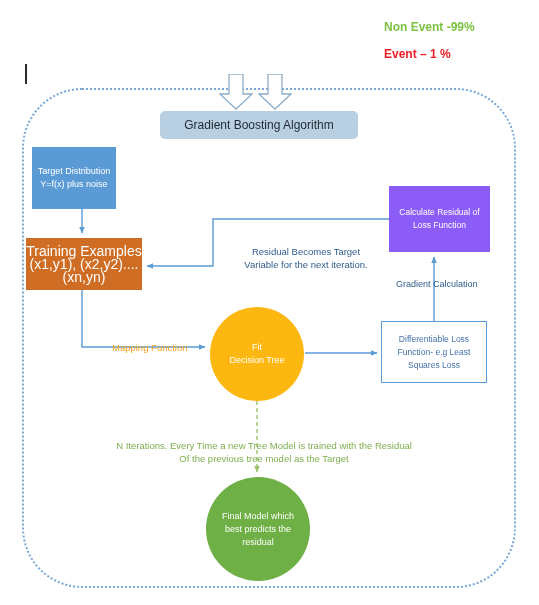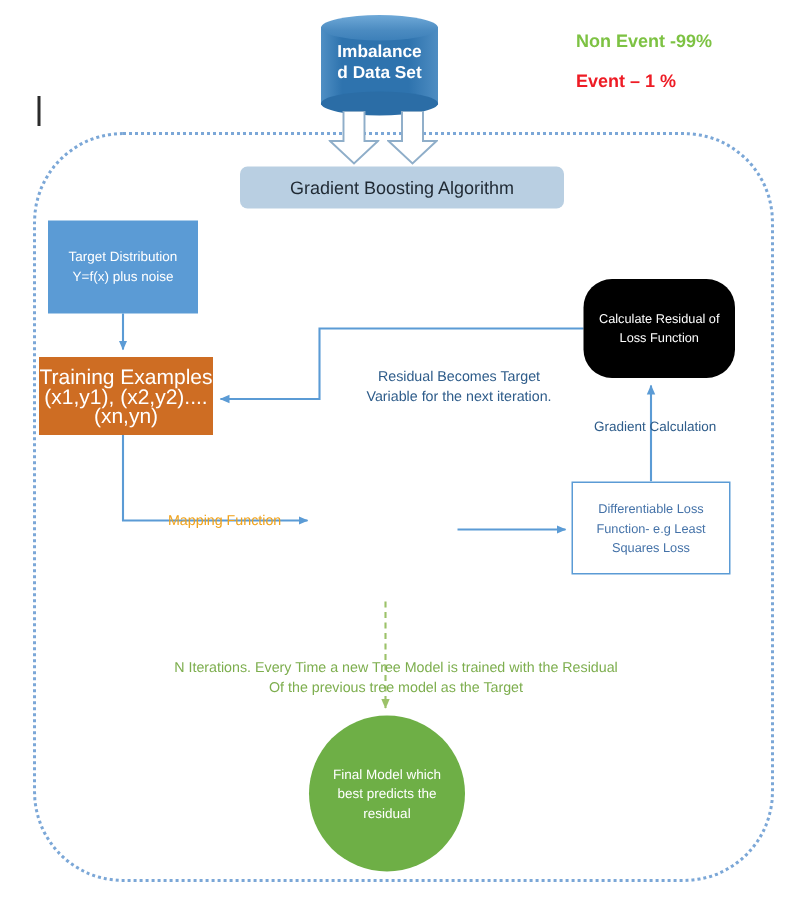--- a/index.html
+++ b/index.html
@@ -94,21 +94,21 @@
     left: 384px; top: 47px;
     color: #EE1C25;
     font-size: 12px;
     font-weight: bold;
     white-space: nowrap;
   }
 
   
   #gba-box {
     left: 160px; top: 111px;
-    width: 216px; height: 28px;
+    width: 198px; height: 28px;
     background: #B9CFE2;
     border-radius: 5px;
     display: flex;
     align-items: center;
     justify-content: center;
     color: #1F2933;
     font-size: 12px;
   }
 
   
@@ -116,36 +116,35 @@
     display: flex;
     align-items: center;
     justify-content: center;
     text-align: center;
     box-sizing: border-box;
     color: #ffffff;
     line-height: 13px;
   }
   #target-dist {
     left: 32px; top: 147px;
-    width: 100px; height: 62px;
+    width: 84px; height: 62px;
     background: #5B9BD5;
     font-size: 9px;
   }
   #training-ex {
     left: 26px; top: 238px;
     width: 116px; height: 52px;
     background: #CE6D23;
     font-size: 14px;
   }
   #calc-residual {
     left: 389px; top: 186px;
     width: 101px; height: 66px;
-    background: #000000;
+    background: #8b5cf6;
     font-size: 8.5px;
-    border-radius: 19px;
   }
   #diff-loss {
     left: 381px; top: 321px;
     width: 106px; height: 62px;
     background: #FFFFFF;
     border: 1px solid #5B9BD5;
     color: #4472A8;
     font-size: 8.5px;
   }
   .circle-node {
@@ -213,27 +212,20 @@
 </style>
 </head>
 <body>
 
 <div id="canvas">
 
   <div class="abs" id="outer-container"></div>
 
   <div class="abs" id="text-cursor"></div>
 
-  <div class="abs" id="cylinder">
-    <div id="cyl-body"></div>
-    <div id="cyl-bottom"></div>
-    <div id="cyl-top"></div>
-    <div id="cyl-label" style="white-space: pre-line;">Imbalance
-d Data Set</div>
-  </div>
 
   <div class="abs block-arrow" style="left:219px; top:74px;">
     <svg width="34" height="36" viewBox="0 0 34 36">
       <polygon points="10,0 24,0 24,20 33,20 17,35 1,20 10,20" fill="#ffffff" stroke="#8FAEC9" stroke-width="1.3"></polygon>
     </svg>
   </div>
   <div class="abs block-arrow" style="left:258px; top:74px;">
     <svg width="34" height="36" viewBox="0 0 34 36">
       <polygon points="10,0 24,0 24,20 33,20 17,35 1,20 10,20" fill="#ffffff" stroke="#8FAEC9" stroke-width="1.3"></polygon>
     </svg>
@@ -269,20 +261,22 @@
 
   <div class="abs node" id="target-dist" style="white-space: pre-line;">Target Distribution
 Y=f(x) plus noise</div>
   <div class="abs node" id="training-ex" style="white-space: pre-line;">Training Examples
 (x1,y1), (x2,y2)....(xn,yn)</div>
   <div class="abs node" id="calc-residual" style="white-space: pre-line;">Calculate Residual of
 Loss Function</div>
   <div class="abs node" id="diff-loss" style="white-space: pre-line;">Differentiable Loss
 Function- e.g Least
 Squares Loss</div>
+  <div class="abs circle-node" id="fit-tree" style="white-space: pre-line;">Fit
+Decision Tree</div>
   <div class="abs circle-node" id="final-model" style="white-space: pre-line;">Final Model which
 best predicts the
 residual</div>
 
   <div class="annot" id="lbl-residual" style="white-space: pre-line;">Residual Becomes Target
 Variable for the next iteration.</div>
   <div class="annot" id="lbl-gradient">Gradient Calculation</div>
   <div class="annot" id="lbl-mapping">Mapping Function</div>
   <div class="annot" id="lbl-iterations" style="white-space: pre-line; margin-top: 20px;">N Iterations. Every Time a new Tree Model is trained with the Residual
 Of the previous tree model as the Target</div>

